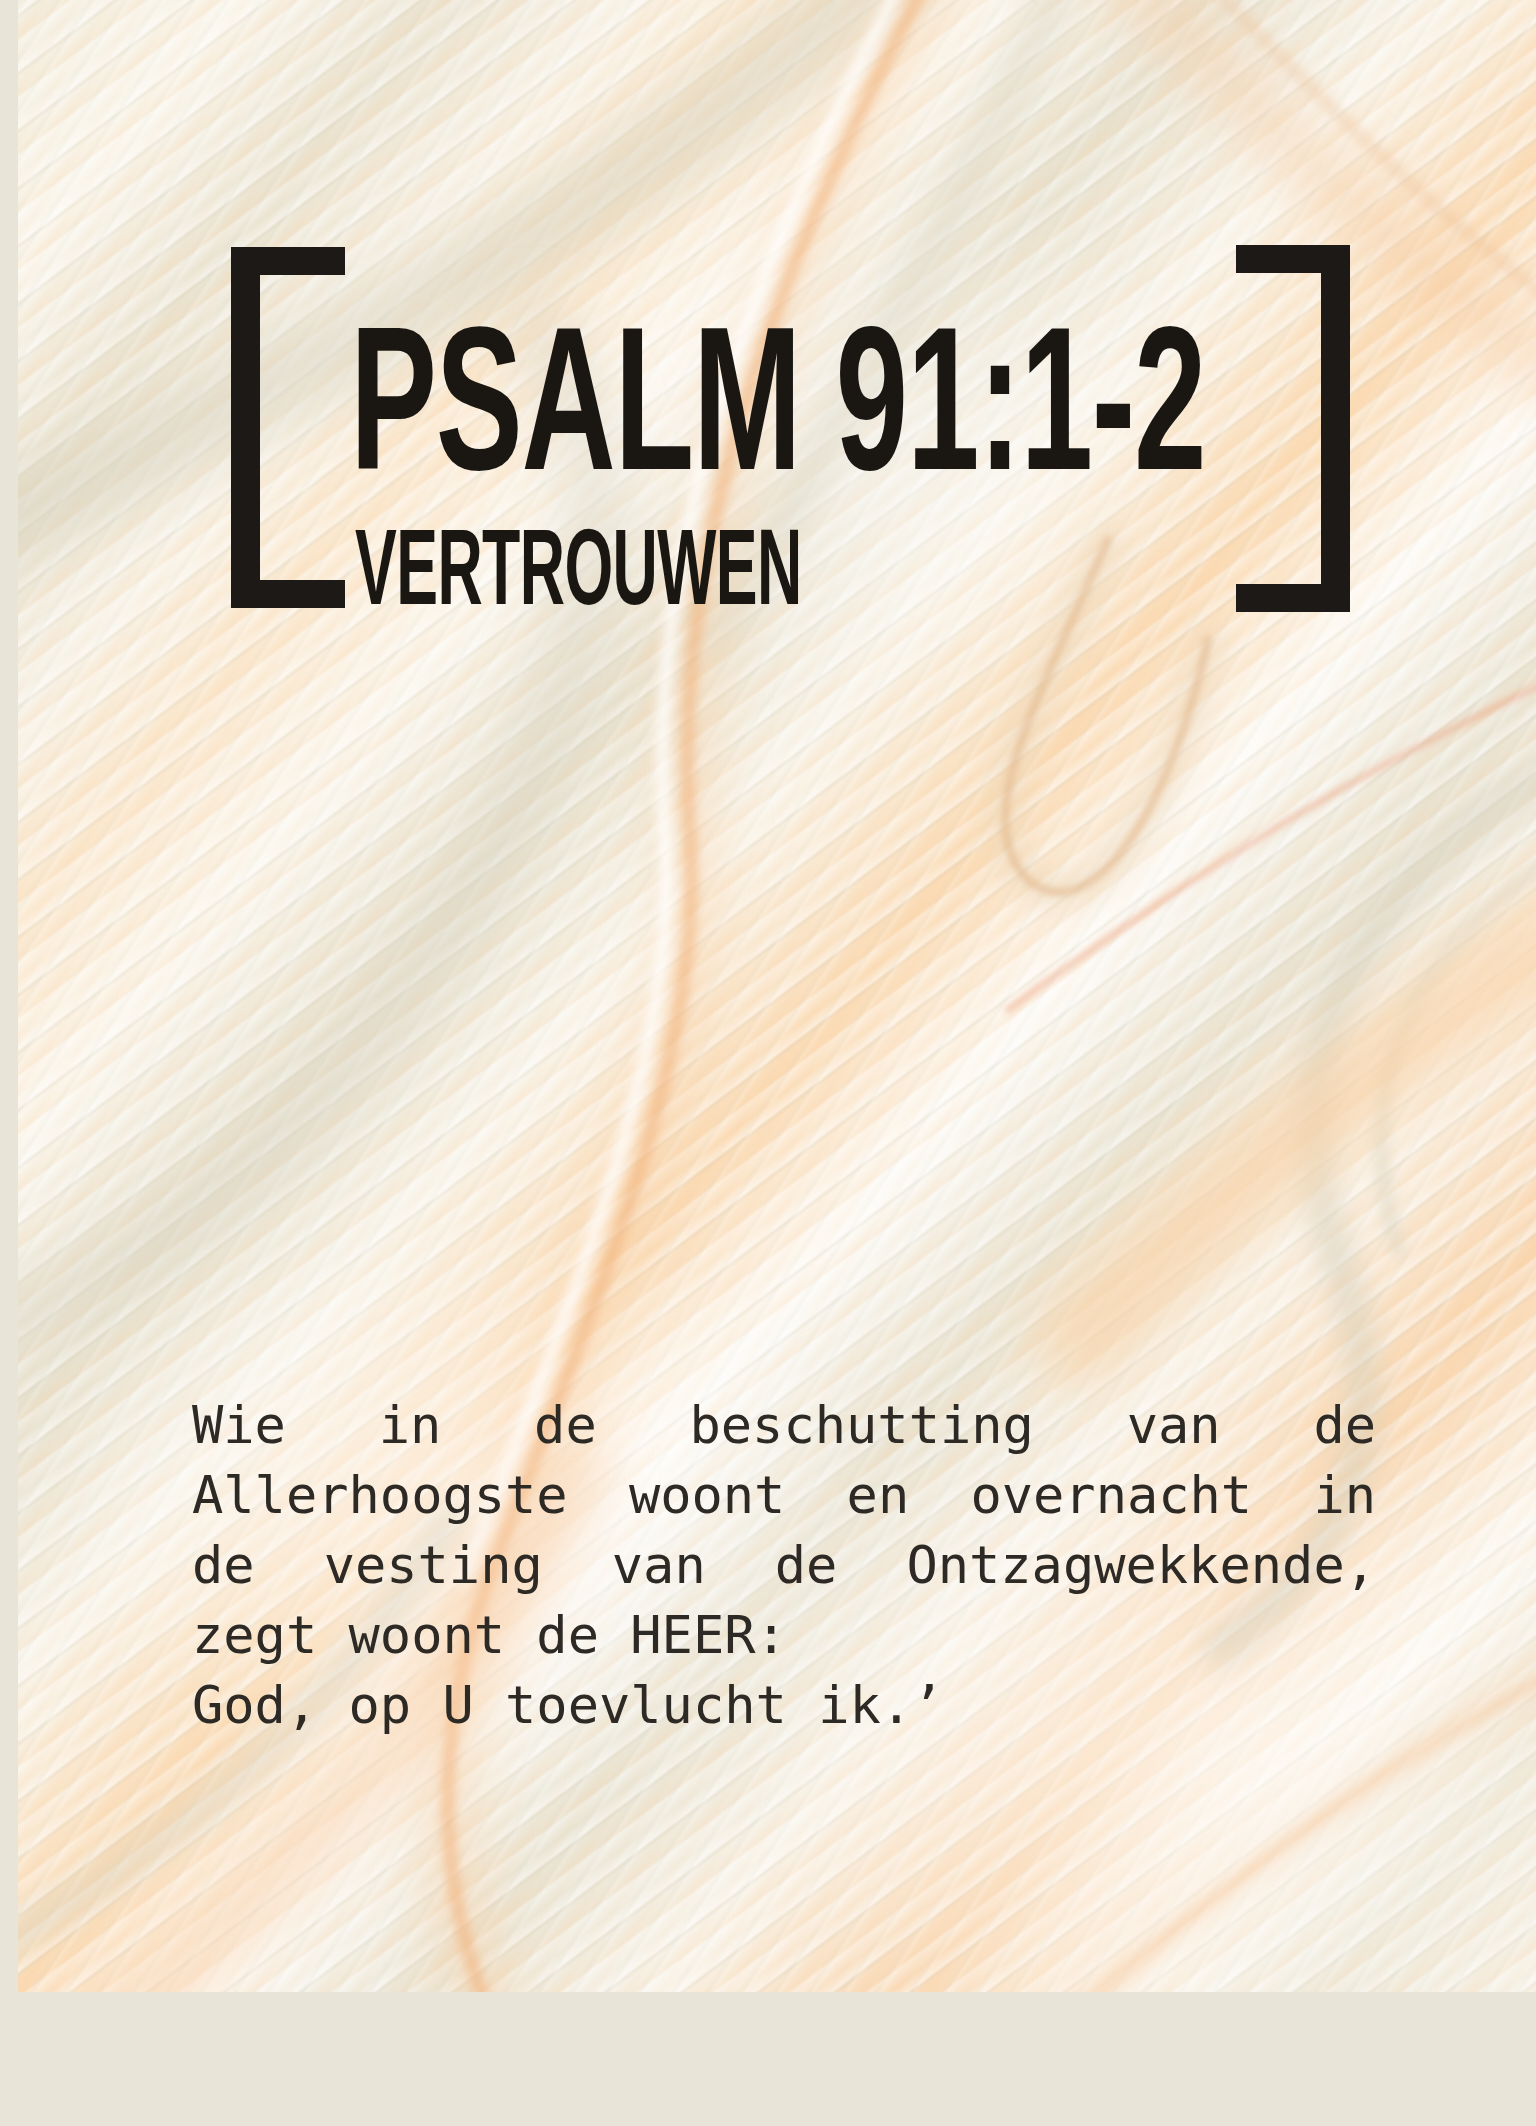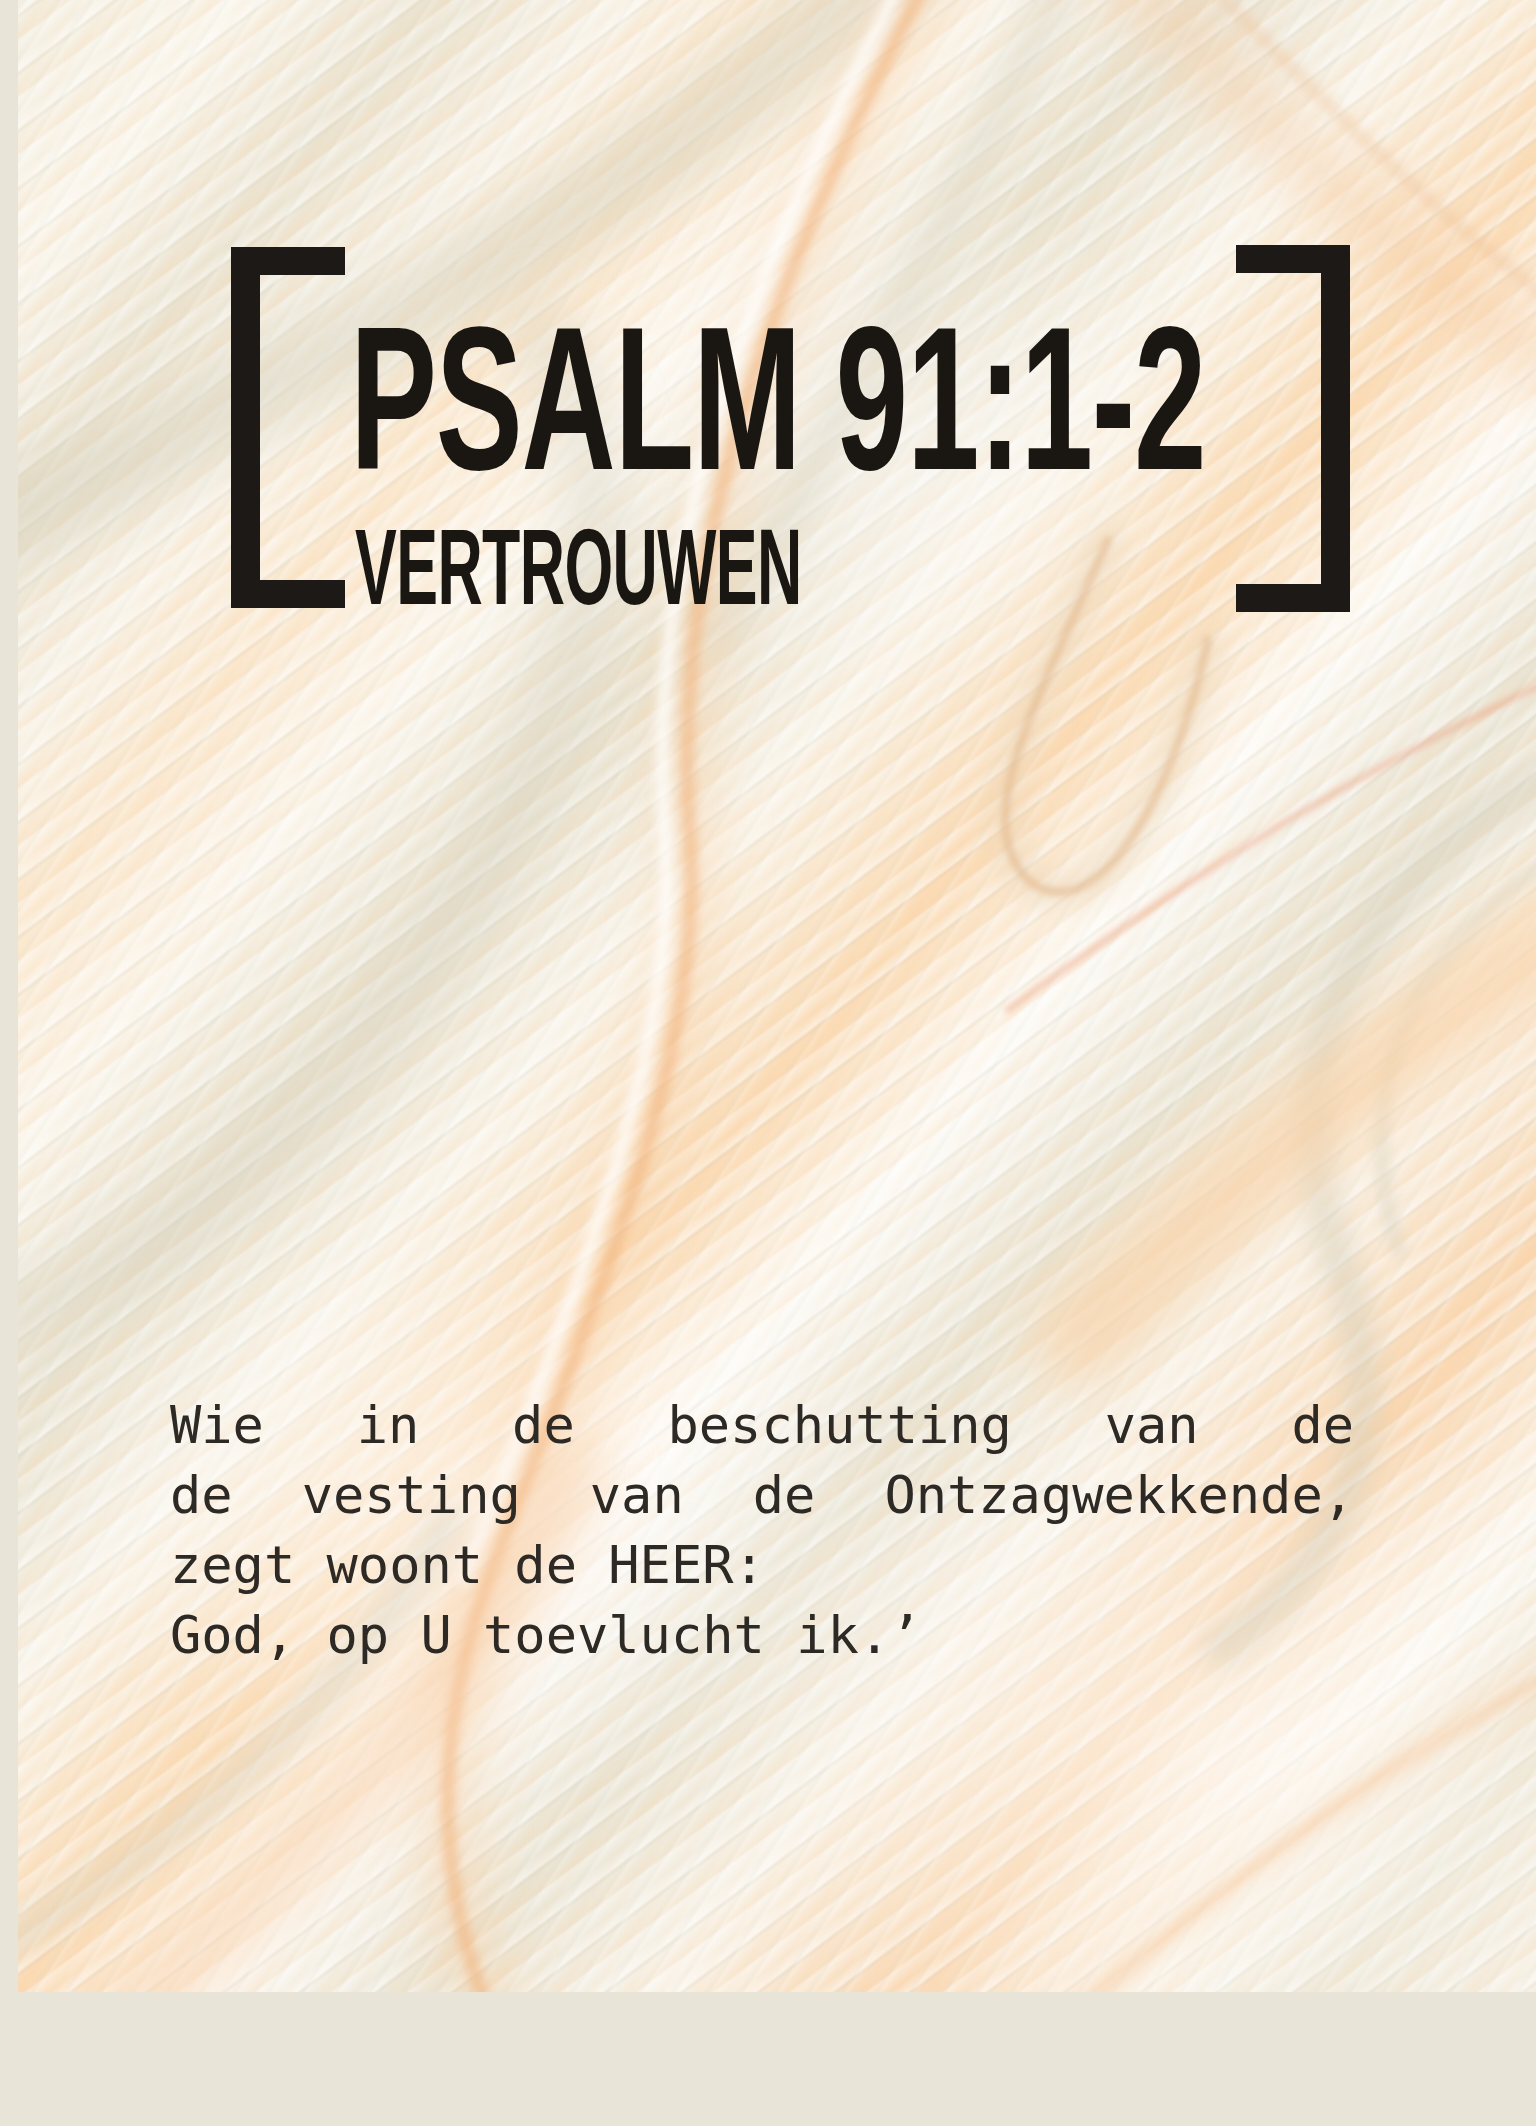--- a/index.html
+++ b/index.html
@@ -53,21 +53,21 @@
     transform:scaleX(0.64);transform-origin:left top;
   }
   .sub{
     position:absolute;left:337px;top:513px;
     font-weight:bold;font-size:108px;line-height:1;color:#1a1713;
     white-space:nowrap;letter-spacing:-1px;
     transform:scaleX(0.58);transform-origin:left top;
   }
   
   .verse{
-    position:absolute;left:152px;top:1390px;width:1184px;
+    position:absolute;left:174px;top:1390px;width:1184px;
     font-family:"DejaVu Sans Mono",monospace;
     font-size:52px;line-height:70px;color:#2d2925;
   }
   .vline{white-space:pre;}
   .vline.j{white-space:normal;text-align:justify;text-align-last:justify;}
 </style>
 </head>
 <body>
 
 <div class="poster">
@@ -114,18 +114,19 @@
     </g>
   </svg>
 
   <div class="bracket left"></div>
   <div class="bracket right"></div>
   <div class="ttl">PSALM 91:1-2</div>
   <div class="sub">VERTROUWEN</div>
 
   <div class="verse">
     <div class="vline j">Wie in de beschutting van de</div>
+    <div class="vline j">Allerhoogste woont en overnacht in</div>
     <div class="vline j">de vesting van de Ontzagwekkende,</div>
     <div class="vline">zegt woont de HEER:</div>
     <div class="vline">God, op U toevlucht ik.’</div>
   </div>
 
 </div>
 
 </body></html>

